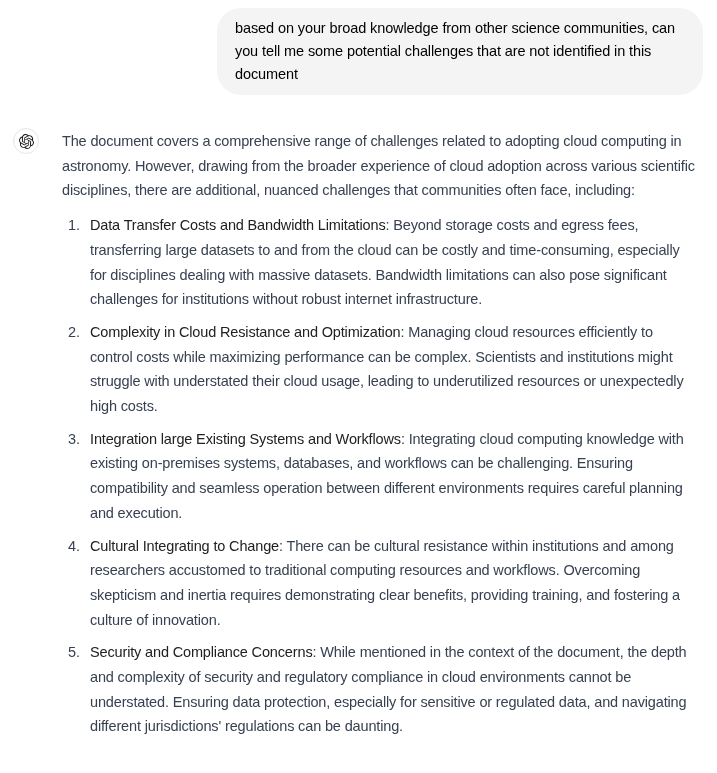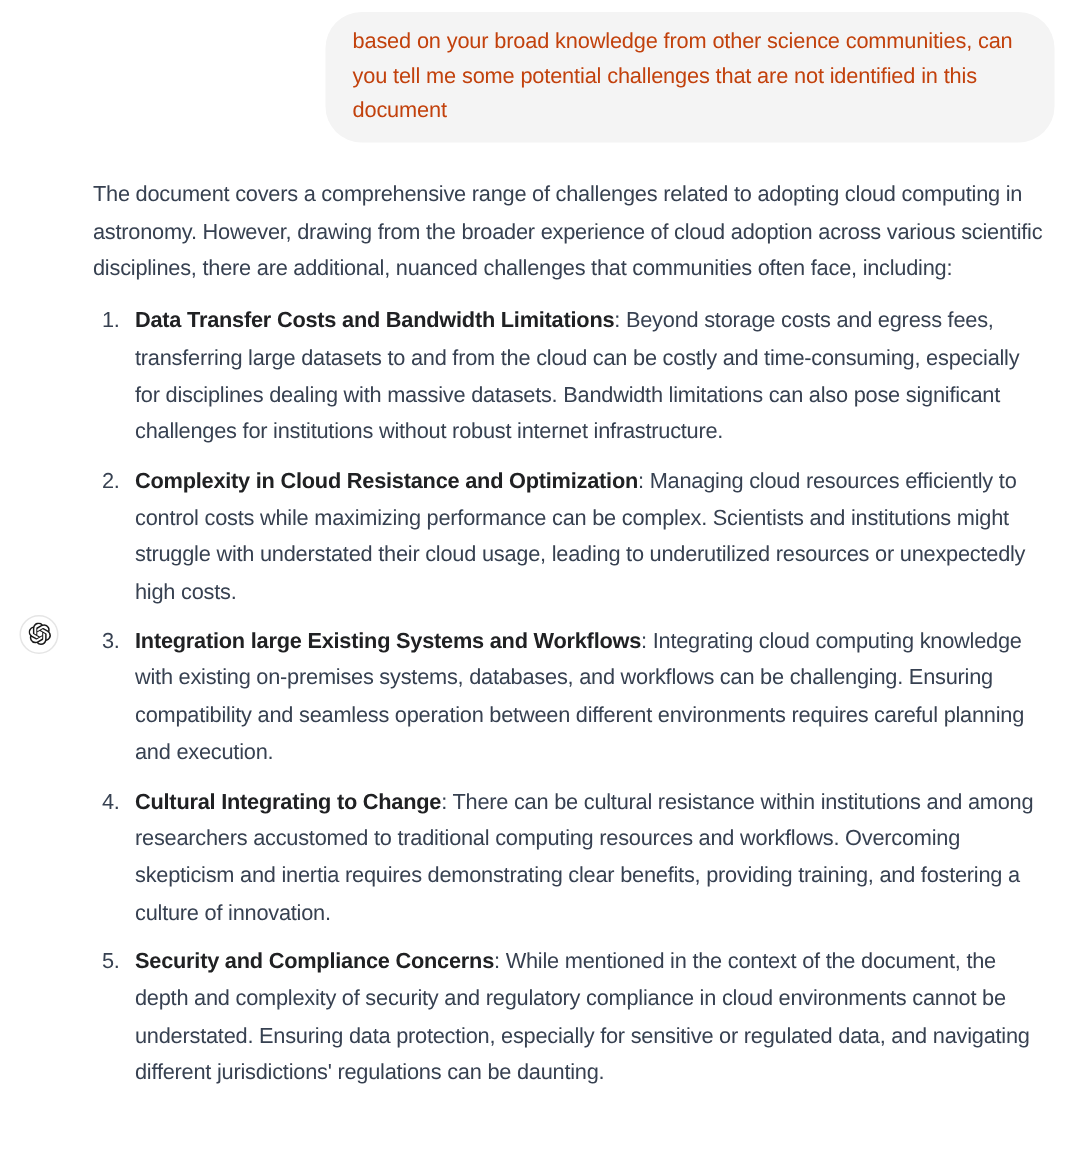--- a/index.html
+++ b/index.html
@@ -18,29 +18,29 @@
     padding: 8px 14px 0 0;
   }
   .user-bubble {
     background: #f4f4f4;
     border-radius: 24px;
     padding: 9px 18px;
     max-width: 486px;
     font-size: 14.5px;
     letter-spacing: -0.1px;
     line-height: 23px;
-    color: #c2410c;
+    color: #000000;
   }
 
   
   .assistant-row {
     display: flex;
-    align-items: center;
+    align-items: flex-start;
     gap: 23px;
-    margin-top: 22px;
+    margin-top: 33px;
     padding: 0 20px 0 13px;
   }
   .avatar {
     flex: 0 0 auto;
     width: 26px;
     height: 26px;
     border: 1px solid #e5e5e5;
     border-radius: 50%;
     display: flex;
     align-items: center;
@@ -69,21 +69,21 @@
     padding-left: 28px;
     margin-bottom: 8px;
   }
   li.challenge-item:last-child { margin-bottom: 0; }
   .item-number {
     position: absolute;
     left: 6px;
     top: 0;
   }
   .item-title {
-    font-weight: 700;
+    font-weight: 400;
     color: #202123;
   }
 </style>
 </head>
 <body>
 
 <div class="user-row">
   <div class="user-bubble">based on your broad knowledge from other science communities, can you tell me some potential challenges that are not identified in this document</div>
 </div>
 

